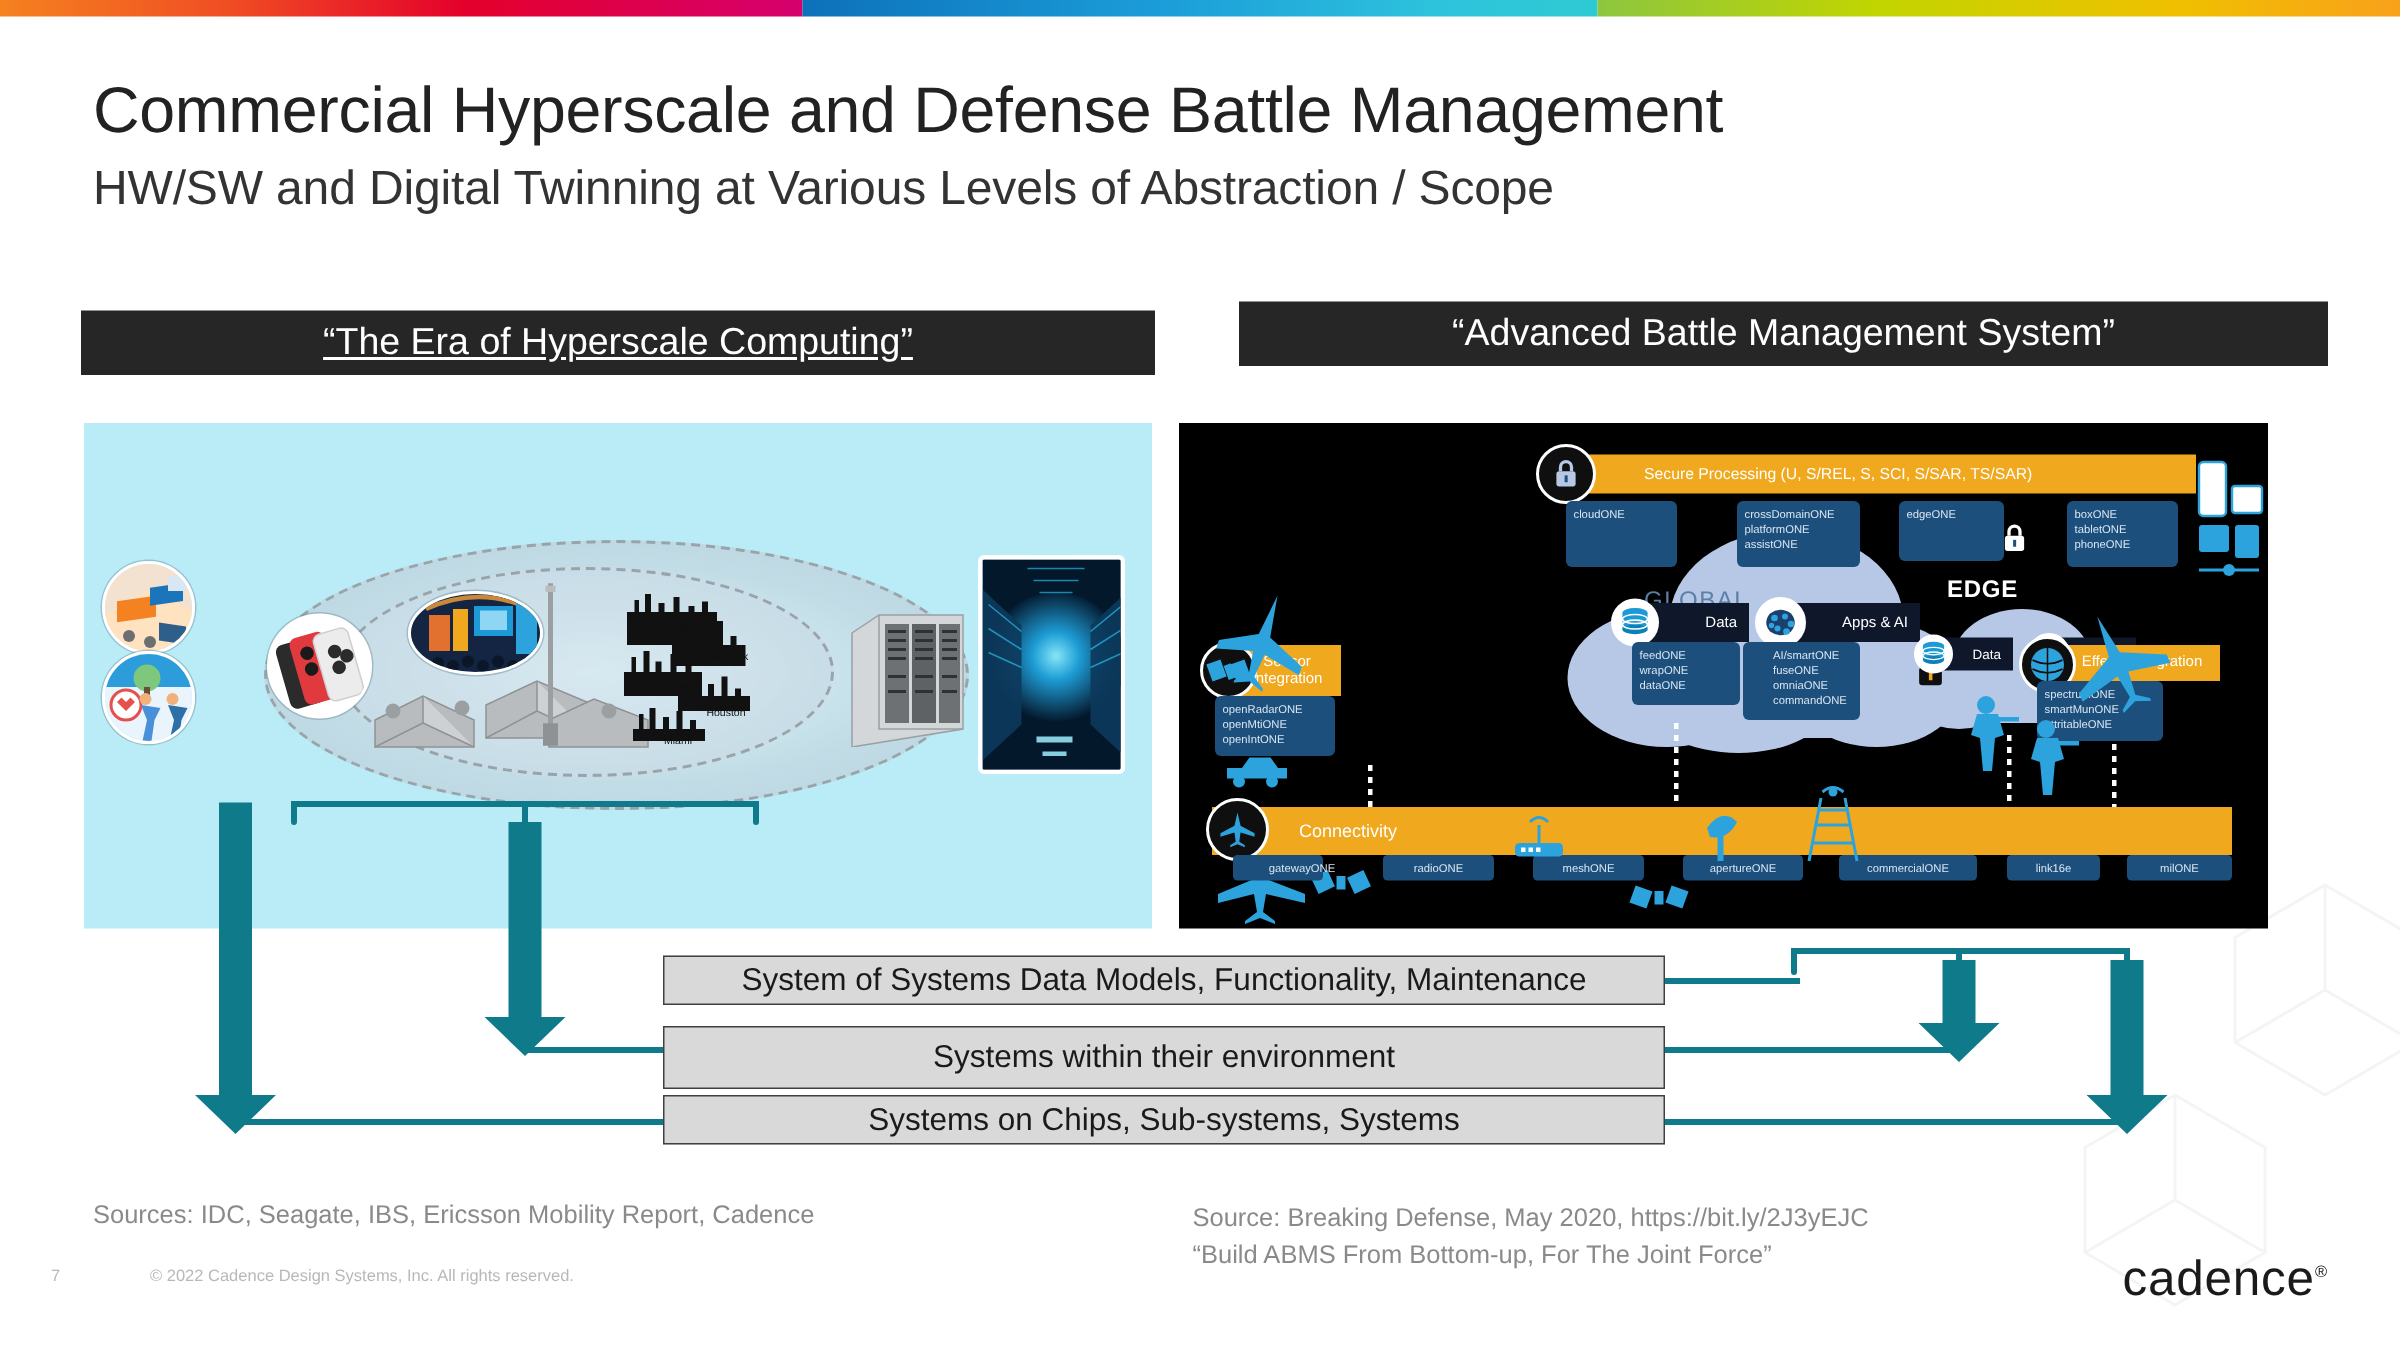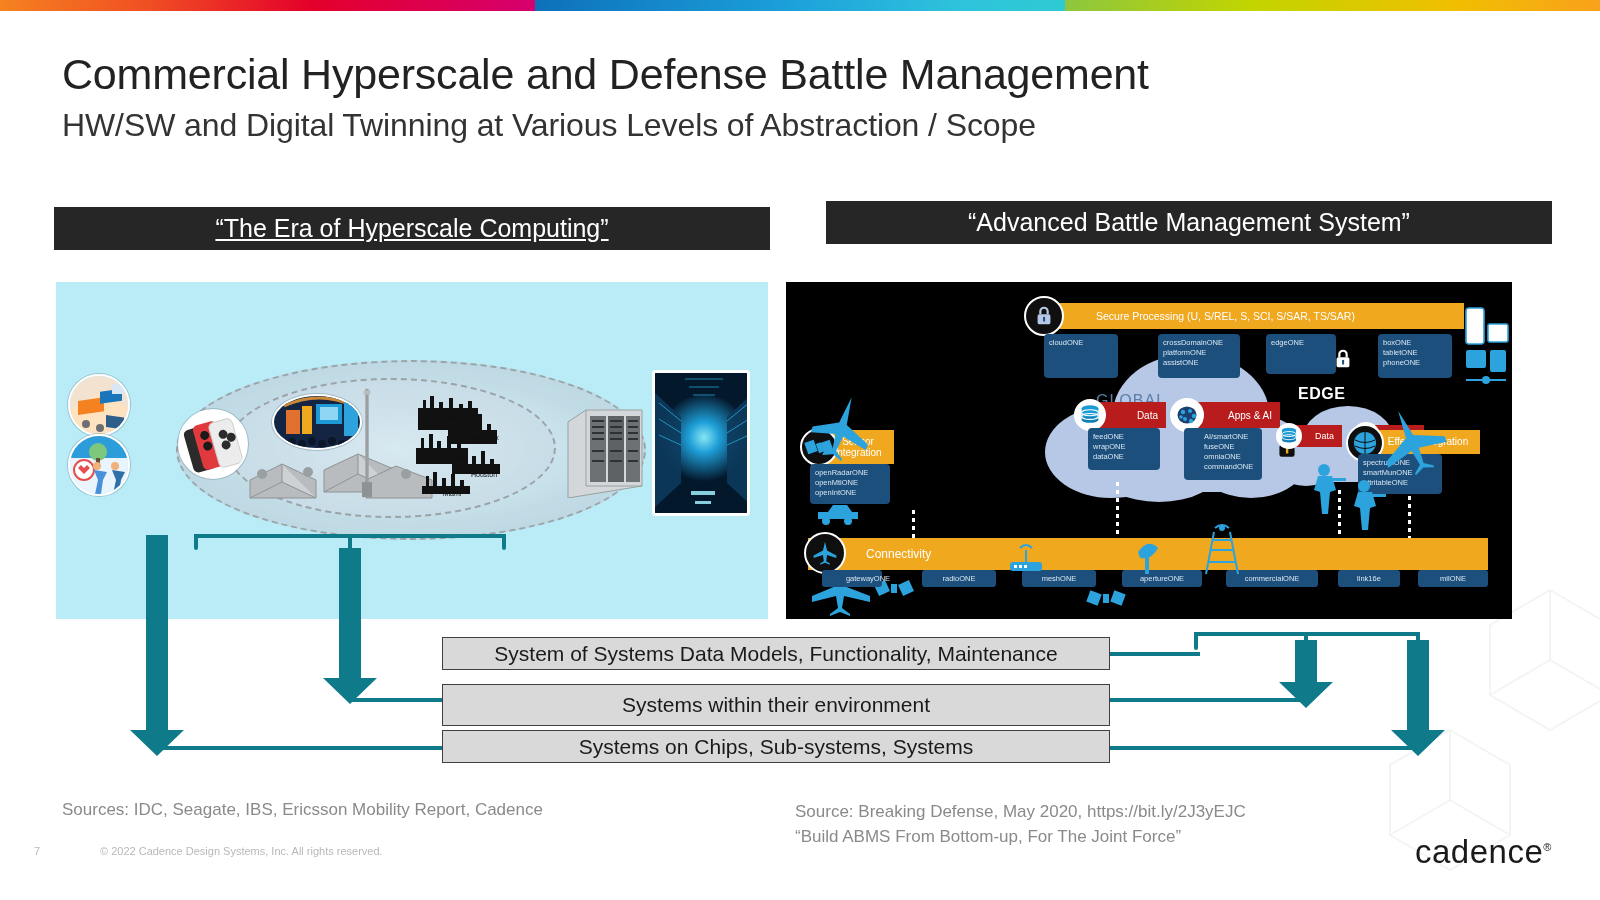--- a/index.html
+++ b/index.html
@@ -79,21 +79,21 @@
   .navy-box { position: absolute; background: #1c4f7c; color: #d8e6f2; font-size: 7.5px;
               border-radius: 4px; padding: 4px 5px; line-height: 1.35; }
   .conn-chip { position: absolute; top: 288px; height: 17px; background: #1c4f7c; color: #d8e6f2;
                font-size: 7.5px; border-radius: 3px; display:flex; align-items:center; justify-content:center; }
 
   .cloud-global { position: absolute; left: 255px; top: 62px; width: 270px; height: 160px; }
   .cloud-edge   { position: absolute; left: 480px; top: 118px; width: 150px; height: 92px; }
   .global-label { position: absolute; left: 310px; top: 110px; color: #5b7fa6; font-size: 16px; letter-spacing: 1px; }
   .edge-label   { position: absolute; left: 512px; top: 103px; color: #ffffff; font-size: 16px; letter-spacing: .5px; font-weight: bold; }
 
-  .mini-orange { position: absolute; background: #b91c1c; color: #ffffff; font-size: 10px;
+  .mini-orange { position: absolute; background: #0f172a; color: #ffffff; font-size: 10px;
                  display: flex; align-items: center; justify-content: flex-end; padding-right: 8px; }
   .mini-circ { position: absolute; border-radius: 50%; background: #ffffff; border: 2px solid #ffffff;
                display:flex; align-items:center; justify-content:center; overflow:hidden; }
 
   .side-tag { position: absolute; background: #f0a81e; color: #ffffff; font-size: 10px; line-height: 1.15;
               display:flex; align-items:center; justify-content:center; text-align:center; padding: 2px 4px; }
 
   .dotline { position: absolute; width: 3px; background-image: linear-gradient(#ffffff 50%, transparent 0);
              background-size: 3px 8px; }
 
@@ -399,21 +399,21 @@
       <g fill="#2da3dd">
         <circle cx="11" cy="12" r="2.2"></circle>
           <circle cx="18" cy="11" r="2"></circle>
           <circle cx="22" cy="16" r="2.2"></circle>
         <circle cx="13" cy="19" r="2"></circle>
           <circle cx="19" cy="21" r="2.2"></circle>
           <circle cx="9" cy="17" r="1.8"></circle>
       </g>
     </svg>
   </div>
-  <div class="navy-box" style="left:398px;top:146px;width:78px;height:52px;padding-left:20px;">
+  <div class="navy-box" style="left:376px;top:146px;width:78px;height:52px;padding-left:20px;">
     <div>AI/smartONE</div>
     <div>fuseONE</div>
     <div>omniaONE</div>
     <div>commandONE</div>
   </div>
 
   <div style="position:absolute;left:488px;top:150px;width:26px;height:34px;">
     <svg viewBox="0 0 24 24" width="26" height="30">
       <rect x="5" y="10" width="14" height="11" rx="2" fill="#0f0f0f"></rect>
       <path d="M8 10 V7a4 4 0 0 1 8 0v3" fill="none" stroke="#0f0f0f" stroke-width="2.4"></path>

